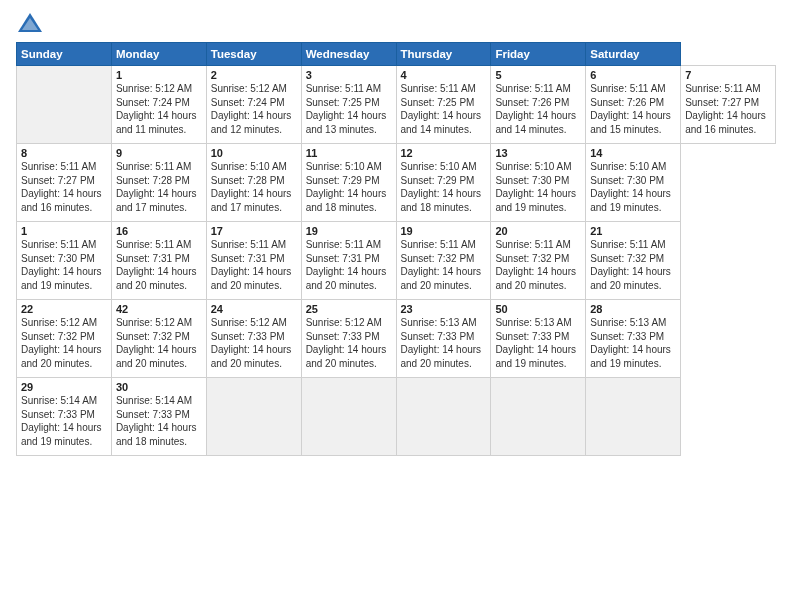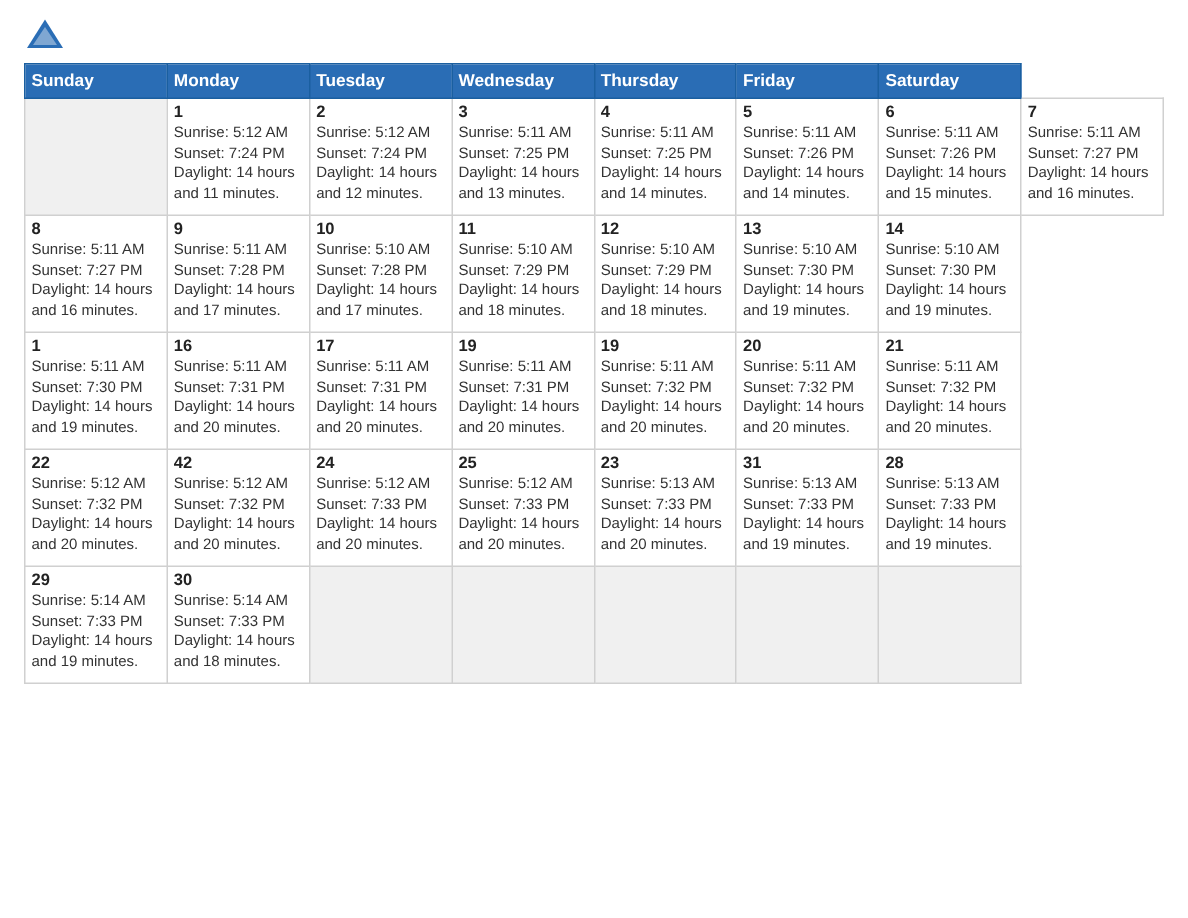--- a/index.html
+++ b/index.html
@@ -239,21 +239,21 @@
           </td>
           <td>
             <span class="day-num">25</span>
             <div class="day-info">Sunrise: 5:12 AM<br>Sunset: 7:33 PM<br>Daylight: 14 hours and 20 minutes.</div>
           </td>
           <td>
             <span class="day-num">23</span>
             <div class="day-info">Sunrise: 5:13 AM<br>Sunset: 7:33 PM<br>Daylight: 14 hours and 20 minutes.</div>
           </td>
           <td>
-            <span class="day-num">31</span>
+            <span class="day-num">50</span>
             <div class="day-info">Sunrise: 5:13 AM<br>Sunset: 7:33 PM<br>Daylight: 14 hours and 19 minutes.</div>
           </td>
           <td>
             <span class="day-num">28</span>
             <div class="day-info">Sunrise: 5:13 AM<br>Sunset: 7:33 PM<br>Daylight: 14 hours and 19 minutes.</div>
           </td>
         </tr>
         <tr>
           <td>
             <span class="day-num">29</span>

